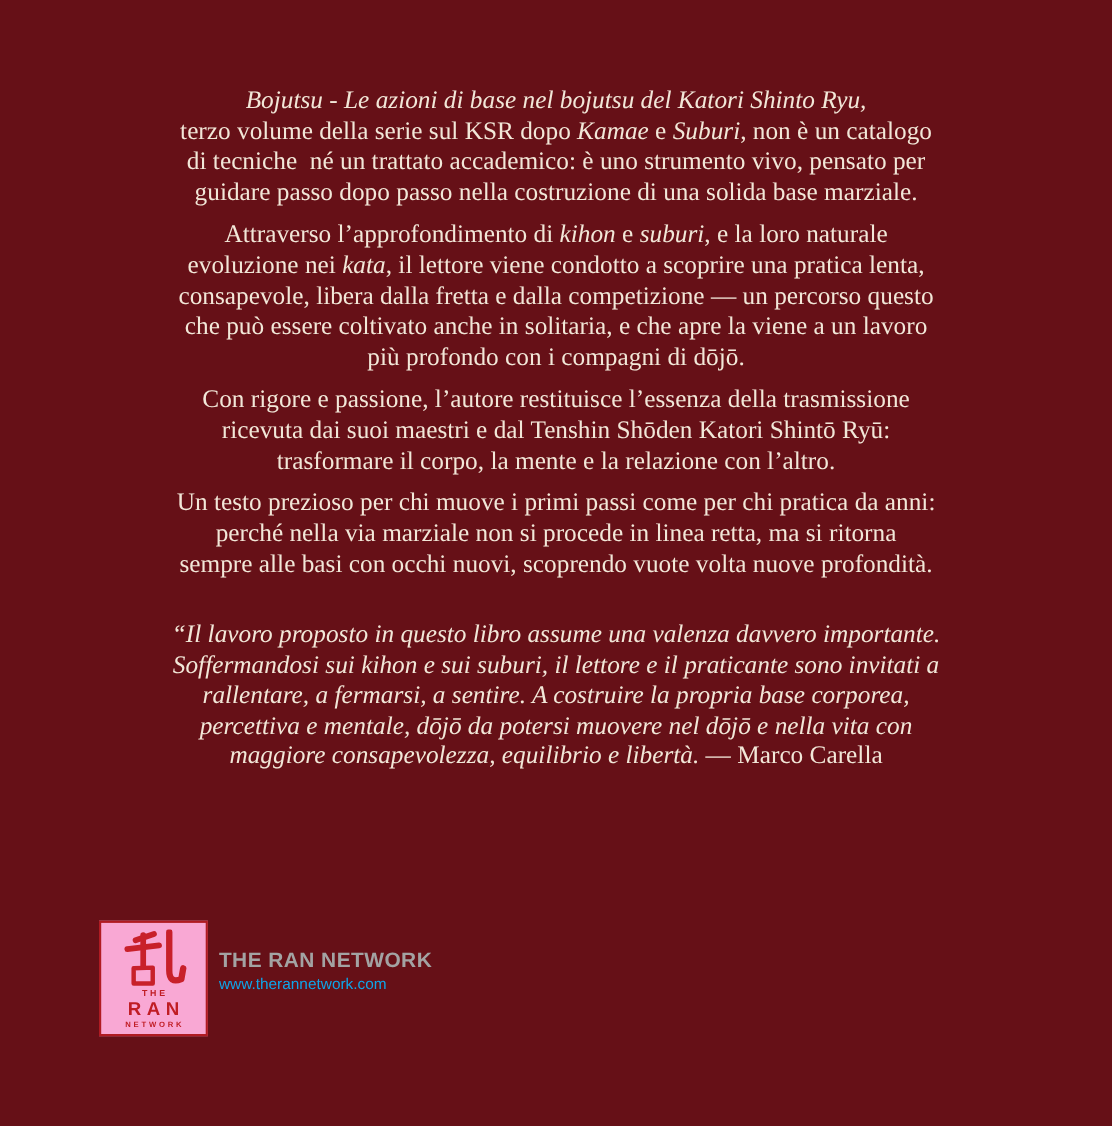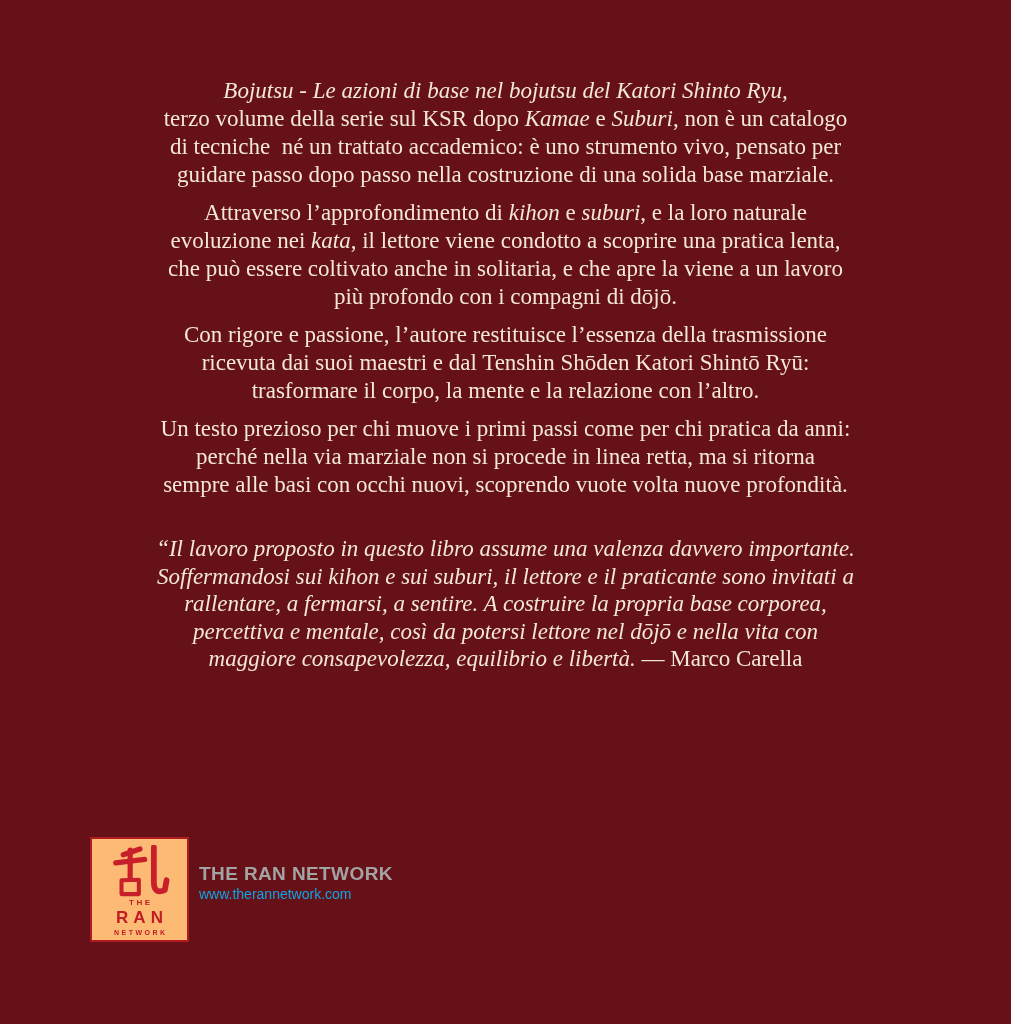--- a/index.html
+++ b/index.html
@@ -40,21 +40,21 @@
     left: 90px;
     top: 837px;
     display: flex;
     align-items: flex-start;
     gap: 10px;
   }
   .logo-box {
     width: 99px;
     height: 105px;
     box-sizing: border-box;
-    background: #fdba74;
+    background: #f9a8d4;
     border: 2px solid #b01b22;
     display: flex;
     flex-direction: column;
     align-items: center;
   }
   .logo-kanji { margin-top: 6px; }
   .logo-the {
     font-family: "Liberation Sans", sans-serif;
     font-weight: bold;
     font-size: 8px;
@@ -105,40 +105,41 @@
   <section class="blurb">
       <div class="para">
         <div class="line"><em>Bojutsu - Le azioni di base nel bojutsu del Katori Shinto Ryu,</em></div>
         <div class="line">terzo volume della serie sul KSR dopo <em>Kamae</em> e <em>Suburi</em>, non è un catalogo</div>
         <div class="line">di tecniche  né un trattato accademico: è uno strumento vivo, pensato per</div>
         <div class="line">guidare passo dopo passo nella costruzione di una solida base marziale.</div>
       </div>
       <div class="para">
         <div class="line">Attraverso l’approfondimento di <em>kihon</em> e <em>suburi</em>, e la loro naturale</div>
         <div class="line">evoluzione nei <em>kata</em>, il lettore viene condotto a scoprire una pratica lenta,</div>
+        <div class="line">consapevole, libera dalla fretta e dalla competizione — un percorso questo</div>
         <div class="line">che può essere coltivato anche in solitaria, e che apre la viene a un lavoro</div>
         <div class="line">più profondo con i compagni di dōjō.</div>
       </div>
       <div class="para">
         <div class="line">Con rigore e passione, l’autore restituisce l’essenza della trasmissione</div>
         <div class="line">ricevuta dai suoi maestri e dal Tenshin Shōden Katori Shintō Ryū:</div>
         <div class="line">trasformare il corpo, la mente e la relazione con l’altro.</div>
       </div>
       <div class="para">
         <div class="line">Un testo prezioso per chi muove i primi passi come per chi pratica da anni:</div>
         <div class="line">perché nella via marziale non si procede in linea retta, ma si ritorna</div>
         <div class="line">sempre alle basi con occhi nuovi, scoprendo vuote volta nuove profondità.</div>
       </div>
     </section>
 
   <section class="quote">
       <div class="line">“Il lavoro proposto in questo libro assume una valenza davvero importante.</div>
       <div class="line">Soffermandosi sui kihon e sui suburi, il lettore e il praticante sono invitati a</div>
       <div class="line">rallentare, a fermarsi, a sentire. A costruire la propria base corporea,</div>
-      <div class="line">percettiva e mentale, così da potersi lettore nel dōjō e nella vita con</div>
+      <div class="line">percettiva e mentale, dōjō da potersi muovere nel dōjō e nella vita con</div>
       <div class="line">maggiore consapevolezza, equilibrio e libertà. <span class="rm">— Marco Carella</span></div>
     </section>
 
   <footer class="footer">
     <div class="logo-box">
       <svg class="logo-kanji" width="60" height="52" viewBox="0 0 100 90" fill="none" stroke="#c8202a" stroke-linecap="round" stroke-linejoin="round">
         <path d="M50,7 L21,17" stroke-width="9"></path>
         <path d="M8,31 L58,25" stroke-width="9"></path>
         <path d="M33,9 L33,57" stroke-width="9"></path>
         <path d="M18,61 L48,60 L48,85 L18,85 Z" stroke-width="7"></path>

